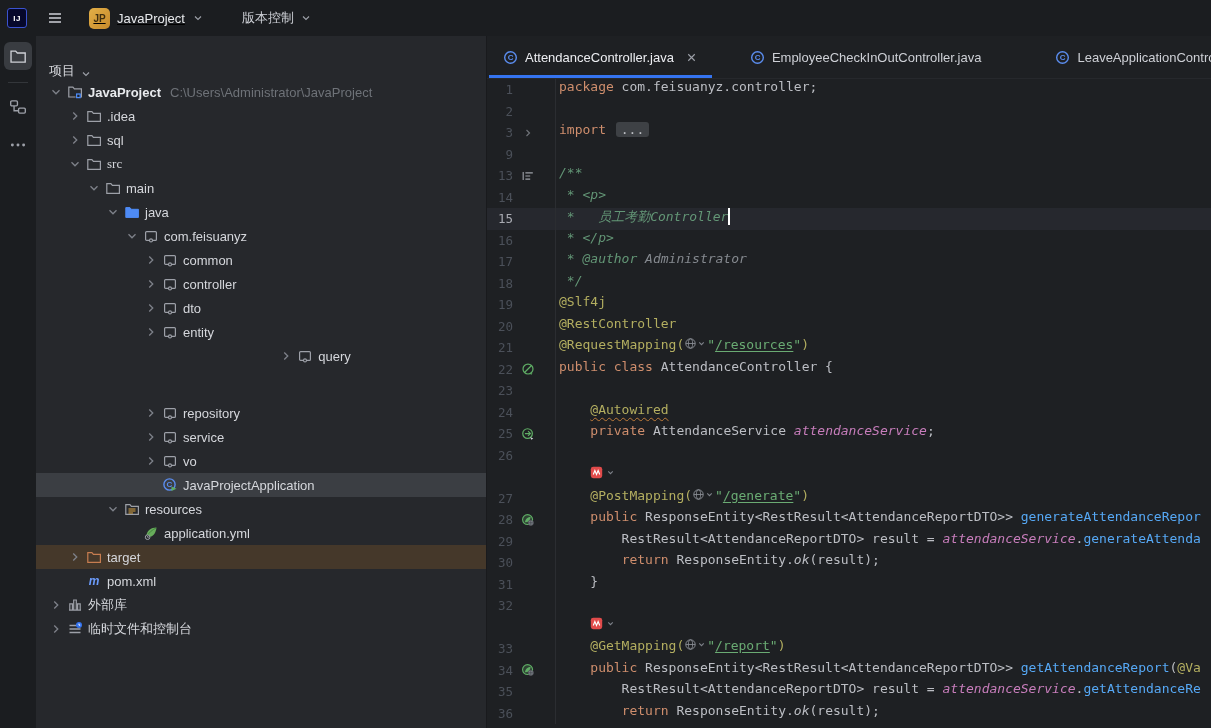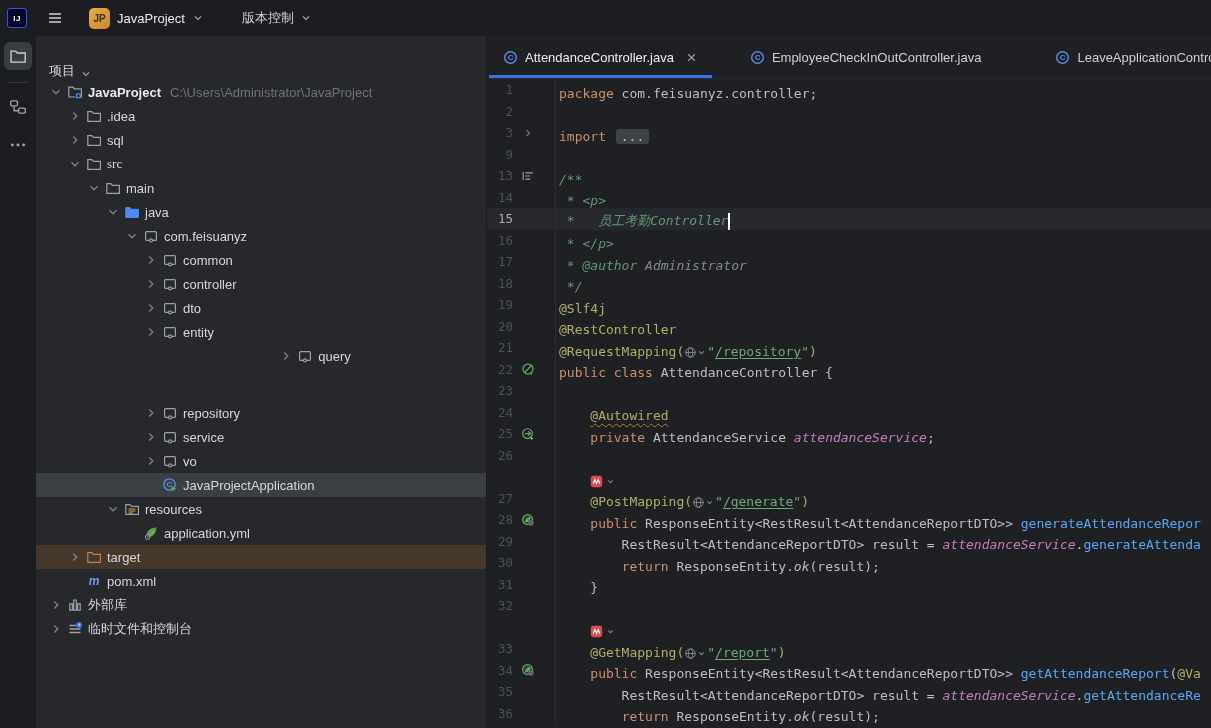--- a/index.html
+++ b/index.html
@@ -7,21 +7,21 @@
     background:#1E2023; font-family:"Liberation Sans", sans-serif; }
 
   
   .titlebar { position:absolute; top:0; left:0; width:1211px; height:36px;
     background:#1B1D20; display:flex; align-items:center; z-index:10; }
   .app-logo { width:20px; height:20px; margin-left:7px; border-radius:3px;
     background:#06082B; border:1px solid #3B53D0; color:#fff; font-size:8px; font-weight:bold;
     display:flex; align-items:center; justify-content:center; letter-spacing:0.5px; }
   .burger { margin-left:16px; width:24px; height:24px; display:flex; align-items:center; justify-content:center;
     border-radius:4px; cursor:default; }
-  .proj-widget { margin-left:16px; display:flex; align-items:center; gap:7px; padding:3px 6px; border-radius:4px; }
+  .proj-widget { margin-left:16px; display:flex; align-items:center; gap:7px; padding:3px 6px; border-radius:4px;text-decoration:underline; }
   .jp-avatar { width:21px; height:21px; border-radius:5px; font-weight:bold; font-size:10px;
     display:flex; align-items:center; justify-content:center; color:#402F10;
     background:linear-gradient(135deg,#E2AF47,#C78A2B); }
   .proj-name { color:#E8EAED; font-size:13px; }
   .vcs-widget { margin-left:26px; display:flex; align-items:center; gap:6px; padding:3px 6px; border-radius:4px; }
   .vcs-label { color:#CED0D6; font-size:13px; }
 
   
   .activitybar { position:absolute; top:36px; left:0; width:36px; height:692px;
     background:#1B1D20; display:flex; flex-direction:column; align-items:center; padding-top:6px; }
@@ -56,21 +56,21 @@
   .tab.t1 { margin-left:2px; } .tab.t2 { margin-left:24px; } .tab.t3 { margin-left:46px; }
 
   .code-area { position:relative; font-family:"DejaVu Sans Mono","Liberation Mono",monospace;
     font-size:13px; }
   .ed-row { display:flex; height:21.5px; align-items:center; }
   .ed-row.current { background:#26282E; }
   .gutter { width:68px; flex:none; display:flex; align-items:center; height:100%; }
   .gutter .lnum { width:26px; text-align:right; color:#4B5059; font-size:12.5px; flex:none; }
   .ed-row.current .lnum { color:#A9ABB2; }
   .gutter .gicon { width:22px; flex:none; display:flex; align-items:center; justify-content:center; margin-left:4px; }
-  .codeline { white-space:pre; display:flex; align-items:flex-end; border-left:1px solid #2B2D31; height:100%;
+  .codeline { white-space:pre; display:flex; align-items:flex-start; border-left:1px solid #2B2D31; height:100%;
     padding-left:3px; }
 
   .tk-kw { color:#CF8E6D; }
   .tk-tx { color:#BCBEC4; }
   .tk-an { color:#B3AE60; }
   .tk-warn { text-decoration:underline wavy #BE7A3A 1px; text-underline-offset:3px; }
   .tk-cm { color:#639676; font-style:italic; }
   .tk-cmg { color:#85898F; font-style:italic; }
   .tk-sq { color:#6AAB73; }
   .tk-su { color:#6AAB73; text-decoration:underline; text-underline-offset:2px; }
@@ -660,21 +660,21 @@
         <div class="gutter">
           <span class="lnum">21</span>
           <span class="gicon"></span>
         </div>
         <div class="codeline"><span class="tk-an">@RequestMapping(</span><span class="inline-ic"><svg width="13" height="13" viewBox="0 0 16 16">
               <circle cx="8" cy="8" r="5.8" fill="none" stroke="#8F939A" stroke-width="1.1"></circle>
               <ellipse cx="8" cy="8" rx="2.6" ry="5.8" fill="none" stroke="#8F939A" stroke-width="1"></ellipse>
               <path d="M2.2 8h11.6" stroke="#8F939A" stroke-width="1"></path>
             </svg><svg width="9" height="9" viewBox="0 0 16 16">
               <path d="M4 6l4 4 4-4" fill="none" stroke="#7E828A" stroke-width="2"></path>
-            </svg></span><span class="tk-sq">"</span><span class="tk-su">/repository</span><span class="tk-sq">"</span><span class="tk-an">)</span></div>
+            </svg></span><span class="tk-sq">"</span><span class="tk-su">/resources</span><span class="tk-sq">"</span><span class="tk-an">)</span></div>
       </div>
       <div class="ed-row">
         <div class="gutter">
           <span class="lnum">22</span>
           <span class="gicon">
             <span style="display: inline-flex; align-items: center;">
               <svg width="14" height="14" viewBox="0 0 16 16">
                 <circle cx="8" cy="8" r="5.7" fill="none" stroke="#5FAD65" stroke-width="1.4"></circle>
                 <path d="M4.3 11.7L11.7 4.3" stroke="#5FAD65" stroke-width="1.4"></path>
                 <path d="M10 13.5l3-1-1 2z" fill="#5FAD65"></path>

